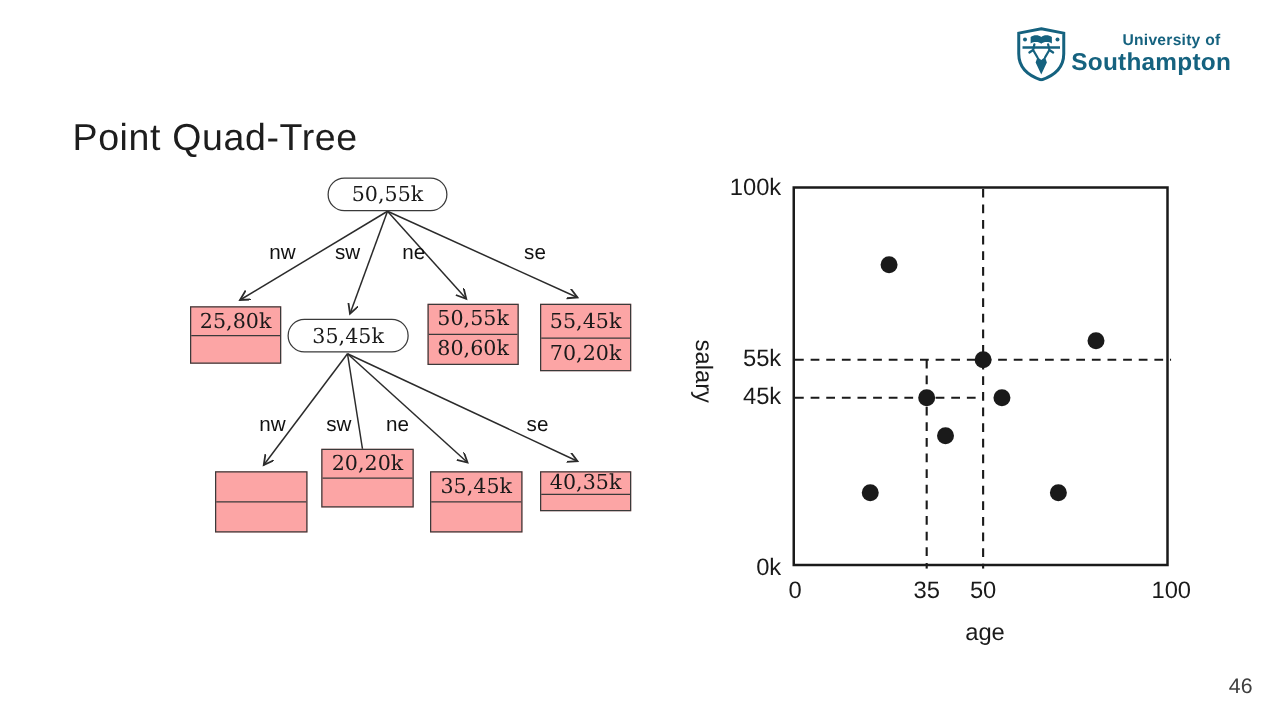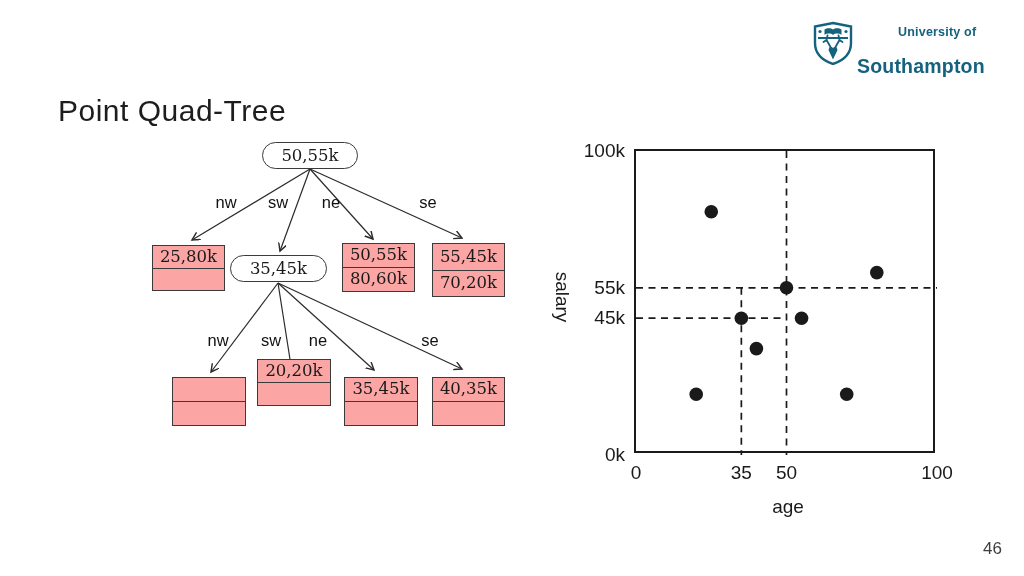--- a/index.html
+++ b/index.html
@@ -14,21 +14,21 @@
   }
   .page-title {
     position: absolute; left: 58px; top: 94px;
     font-size: 30px; letter-spacing: 0.5px; color: #1d1d1d;
   }
   
   .logo { position: absolute; left: 810px; top: 21px; display: flex; justify-content: flex-end; }
   .logo-text { position: relative; margin-left: 1px; }
   .logo-line1 { display: block; margin-left: 41px; margin-top: 4px;
     font-size: 12.5px; font-weight: 600; color: #15627F; letter-spacing: 0.2px; }
-  .logo-line2 { display: block; margin-top: 16px;
+  .logo-line2 { display: block; margin-top: 0px;
     font-size: 19.5px; font-weight: 700; color: #15627F; letter-spacing: 0.2px; }
   
   .tree-edges { position: absolute; left: 0; top: 0; width: 1024px; height: 576px; pointer-events: none; }
   .nbox {
     position: absolute; background: #fca5a5; border: 1.4px solid #3a3a3a;
     display: flex; flex-direction: column;
     font-family: "DejaVu Serif", serif; font-size: 16.5px; color: #1a1a1a;
     z-index: 2;
   }
   .ncell { flex: 1; display: flex; align-items: center; justify-content: center; line-height: 1; }
@@ -151,21 +151,21 @@
     <div class="ncell"></div>
   </div>
   <div class="nbox" style="left:257px; top:359px; width:74px; height:47px;">
     <div class="ncell top">20,20k</div>
     <div class="ncell"></div>
   </div>
   <div class="nbox" style="left:344px; top:377px; width:74px; height:49px;">
     <div class="ncell top">35,45k</div>
     <div class="ncell"></div>
   </div>
-  <div class="nbox" style="left:432px; top:377px; width:73px; height:49px;">
+  <div class="nbox" style="left:432px; top:377px; width:73px; height:32px;">
     <div class="ncell top">40,35k</div>
     <div class="ncell"></div>
   </div>
 
   <div class="plot" id="plot">
     <div class="axis-label-x">age</div>
     <div class="axis-label-y">salary</div>
   <svg width="301" height="304" viewBox="0 0 301 304">
         <line x1="150.5" x2="150.5" y1="0" y2="304" stroke="#1a1a1a" stroke-width="1.7" stroke-dasharray="7,5.5"></line>
         <line x1="105.35" x2="105.35" y1="136.79999999999998" y2="304" stroke="#1a1a1a" stroke-width="1.7" stroke-dasharray="7,5.5"></line>

